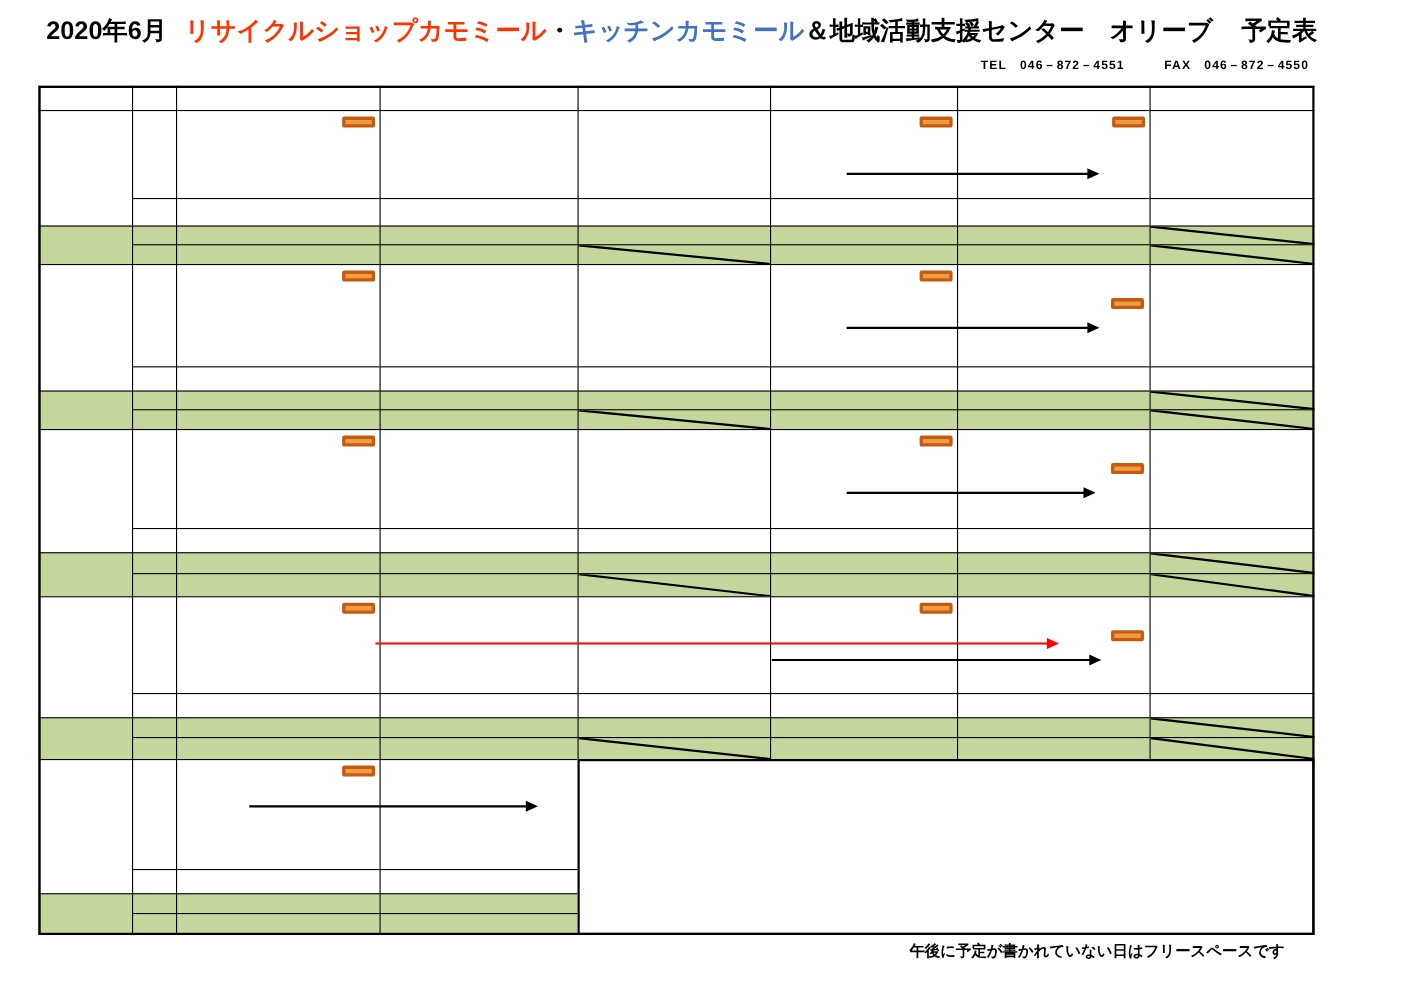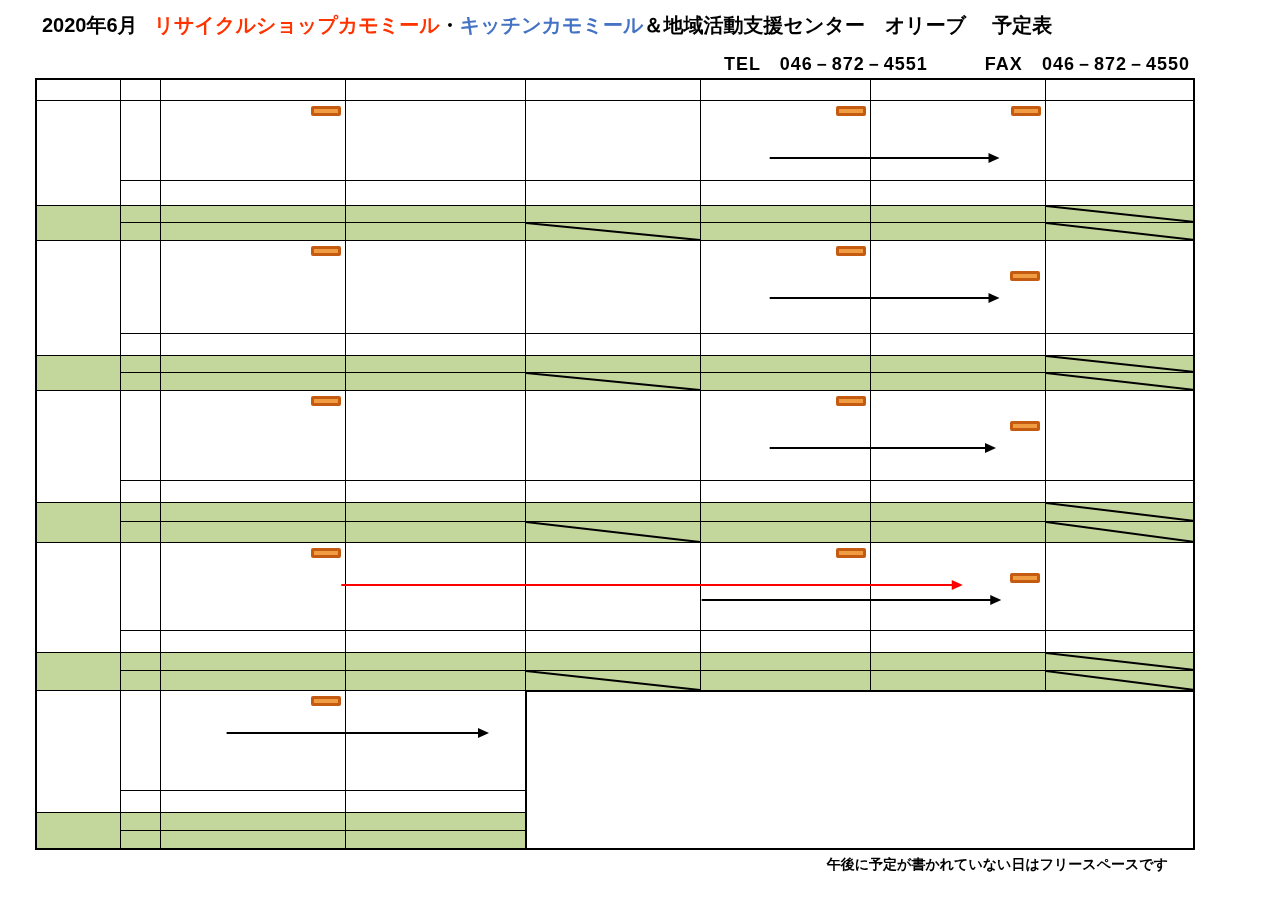--- a/index.html
+++ b/index.html
@@ -1,26 +1,26 @@
 <!DOCTYPE html>
 <html><head>
 <meta charset="utf-8">
 <style>
   html,body{margin:0;padding:0;background:#fff;}
   body{width:1280px;height:904px;position:relative;overflow:hidden;
        font-family:"Liberation Sans","DejaVu Sans",sans-serif;font-weight:bold;color:#000;}
   
-  .title{position:absolute;left:42px;top:12px;font-size:20px;white-space:nowrap;}
+  .title{position:absolute;left:42px;top:12px;font-size:23px;white-space:nowrap;}
   .t-month{margin-right:16px;}
   .t-shop{color:#ff3300;}
   .t-sep{color:#000;}
   .t-kitchen{color:#4472c4;}
   .t-center{color:#000;}
   .t-suffix{margin-left:26px;}
-  .contact{position:absolute;left:35px;top:52px;width:1155px;text-align:right;font-size:18px;letter-spacing:1px;}
+  .contact{position:absolute;left:35px;top:52px;width:1155px;text-align:right;font-size:11px;letter-spacing:1px;}
   .footer{position:absolute;left:35px;top:856px;width:1133px;text-align:right;font-size:14px;}
   
   .cell{position:absolute;box-sizing:border-box;border-left:1px solid #000;border-top:1px solid #000;background:#fff;overflow:visible;}
   .cell.green{background:#c3d69b;}
   .frame{position:absolute;box-sizing:border-box;border:2px solid #000;pointer-events:none;z-index:7;}
   .hdr{display:flex;align-items:center;padding-left:4px;font-size:13px;}
   .grp1{color:#ff3300;font-size:14px;line-height:1.3;display:flex;flex-direction:column;justify-content:center;padding-left:6px;}
   .grp2{color:#375623;font-size:14px;display:flex;align-items:center;padding-left:6px;}
   .ampm{color:#ff0000;font-size:13px;display:flex;align-items:center;padding-left:4px;}
   .daterow{display:flex;align-items:baseline;padding:2px 0 0 5px;}

